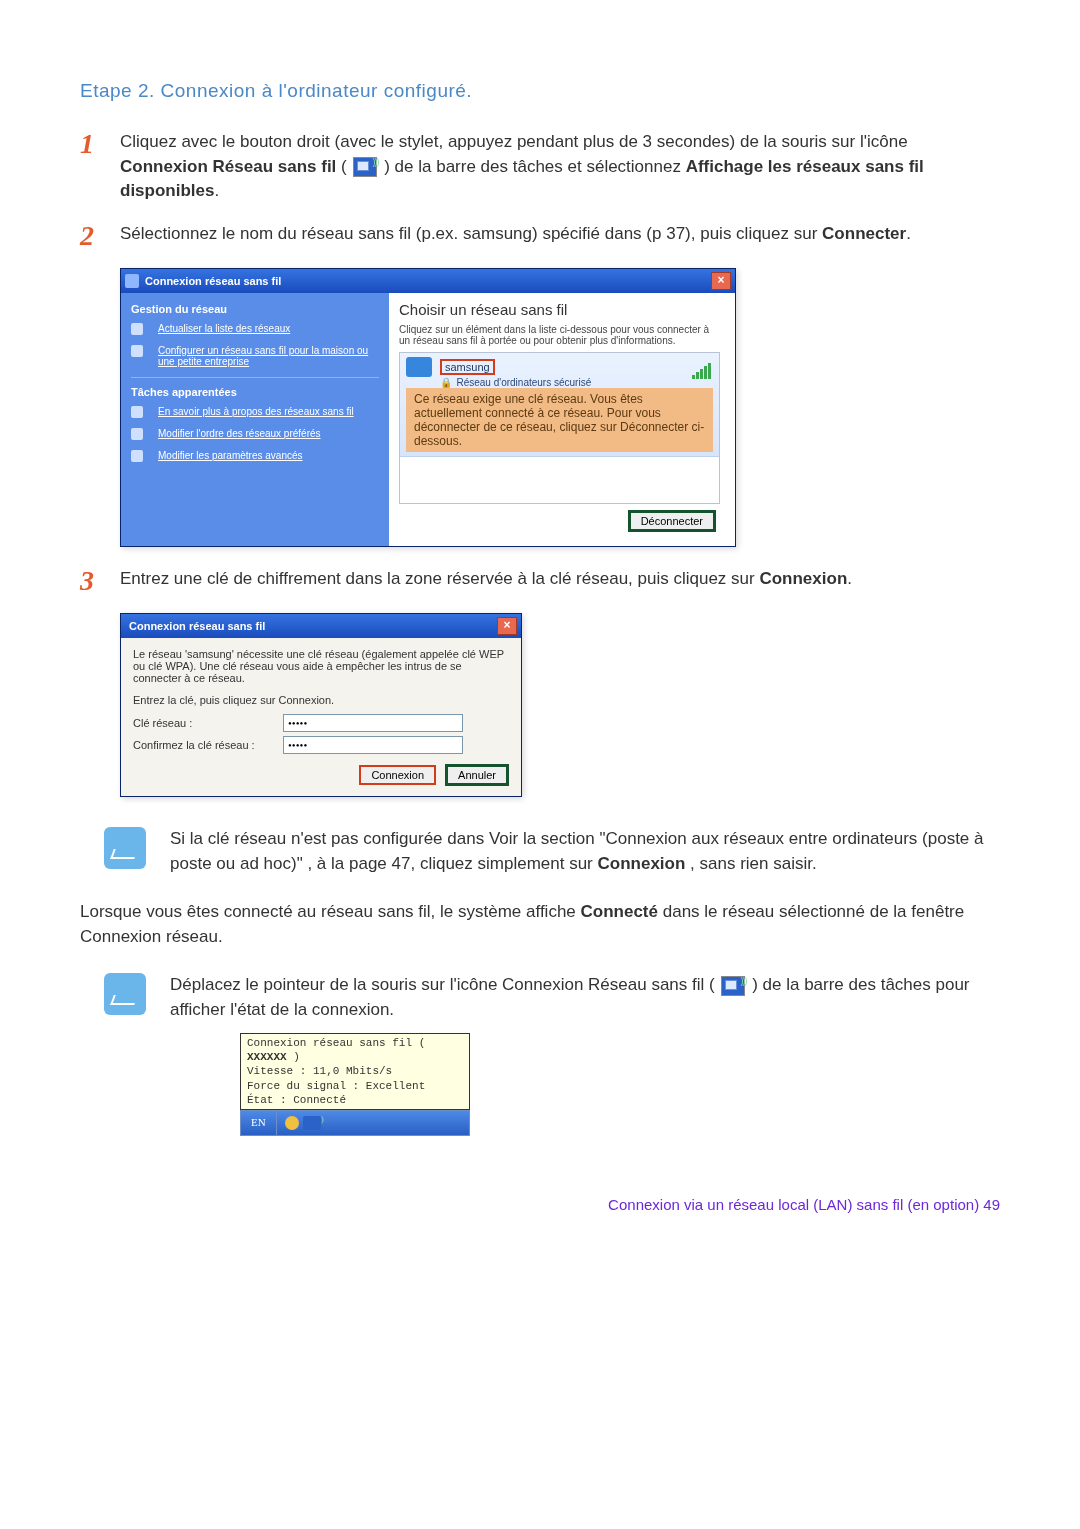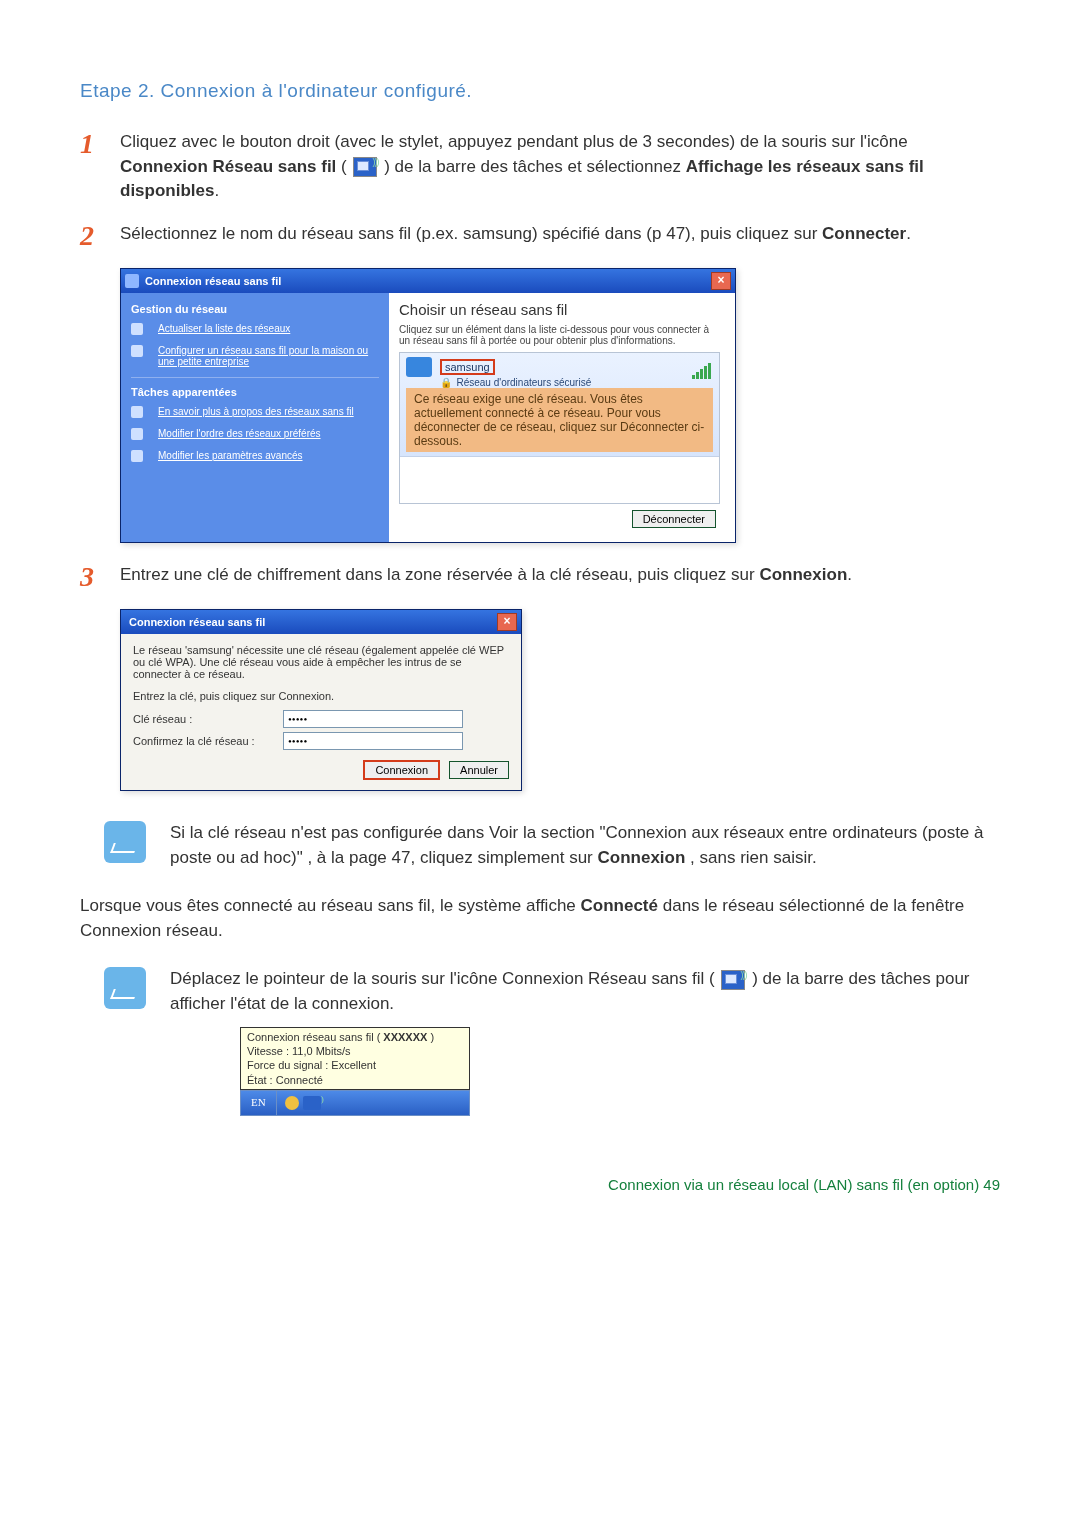--- a/index.html
+++ b/index.html
@@ -156,21 +156,21 @@
     background: #f2ba84;
     color: #5a3b13;
     font-size: 12px;
     padding: 4px 8px;
   }
   .dlg1-footer { text-align: right; padding: 6px 4px 6px 0; }
   .btn {
     font-family: Tahoma, Arial, sans-serif;
     font-size: 11px;
     background: #efefef;
-    border: 1px solid #14532d;
+    border: 3px solid #14532d;
     padding: 2px 10px;
   }
   
   .dlg2 {
     width: 400px;
     margin: 12px 0 30px 40px;
     border: 1px solid #0a246a;
     font-family: Tahoma, Arial, sans-serif;
     font-size: 11px;
     box-shadow: 2px 2px 6px rgba(0,0,0,0.15);
@@ -208,21 +208,21 @@
     border-right: none; border-top: none;
     transform: skewX(-20deg);
   }
   .note-body { flex: 1; line-height: 1.45; }
   .para { line-height: 1.45; margin-bottom: 24px; }
   
   .tooltip-wrap { margin: 10px 0 0 70px; }
   .tooltip {
     border: 1px solid #333;
     background: #ffffe1;
-    font-family: Liberation Sans, sans-serif;
+    font-family: Liberation Mono, monospace;
     font-size: 11px;
     padding: 2px 6px;
     width: 216px;
     line-height: 1.3;
   }
   .tb {
     display: flex;
     width: 228px;
     height: 24px;
     border: 1px solid #6b8fc6;
@@ -237,21 +237,21 @@
     height: 100%; display:flex; align-items:center;
   }
   .tb .tb-icons { display:flex; gap:4px; padding: 0 8px; align-items:center; }
   .tb .ic { width:14px; height:14px; border-radius:50%; }
   .tb .ic.y { background:#f0c040; }
   .tb .ic.b { width:18px; height:14px; border-radius:2px; background:#2a62c8; position:relative; }
   .tb .ic.b::after{content:")";color:#8fd9a9;position:absolute;right:-3px;top:-3px;font-size:9px;}
   .footer {
     text-align: right;
     font-size: 15px;
-    color: #15803d;
+    color: #6d28d9;
     margin-top: 60px;
   }
 </style>
 </head>
 <body>
 
 <div class="page">
 
   <div class="section-title">Etape 2. Connexion à l'ordinateur configuré.</div>
 
@@ -263,21 +263,21 @@
       <span> ( </span>
       <span class="wifi-chip"></span>
       <span> ) de la barre des tâches et sélectionnez </span>
       <span class="bold">Affichage les réseaux sans fil disponibles</span><span>.</span>
     </div>
   </div>
 
   <div class="step">
     <div class="step-num">2</div>
     <div class="step-body">
-      <span>Sélectionnez le nom du réseau sans fil (p.ex. samsung) spécifié dans    (p 47), puis cliquez sur </span>
+      <span>Sélectionnez le nom du réseau sans fil (p.ex. samsung) spécifié dans    (p 37), puis cliquez sur </span>
       <span class="bold">Connecter</span><span>.</span>
     </div>
   </div>
 
   <div class="dlg1">
     <div class="dlg1-titlebar">
       <span class="t-icon"></span>
       <span style="flex:1">Connexion réseau sans fil</span>
       <span class="close-chip">×</span>
     </div>

